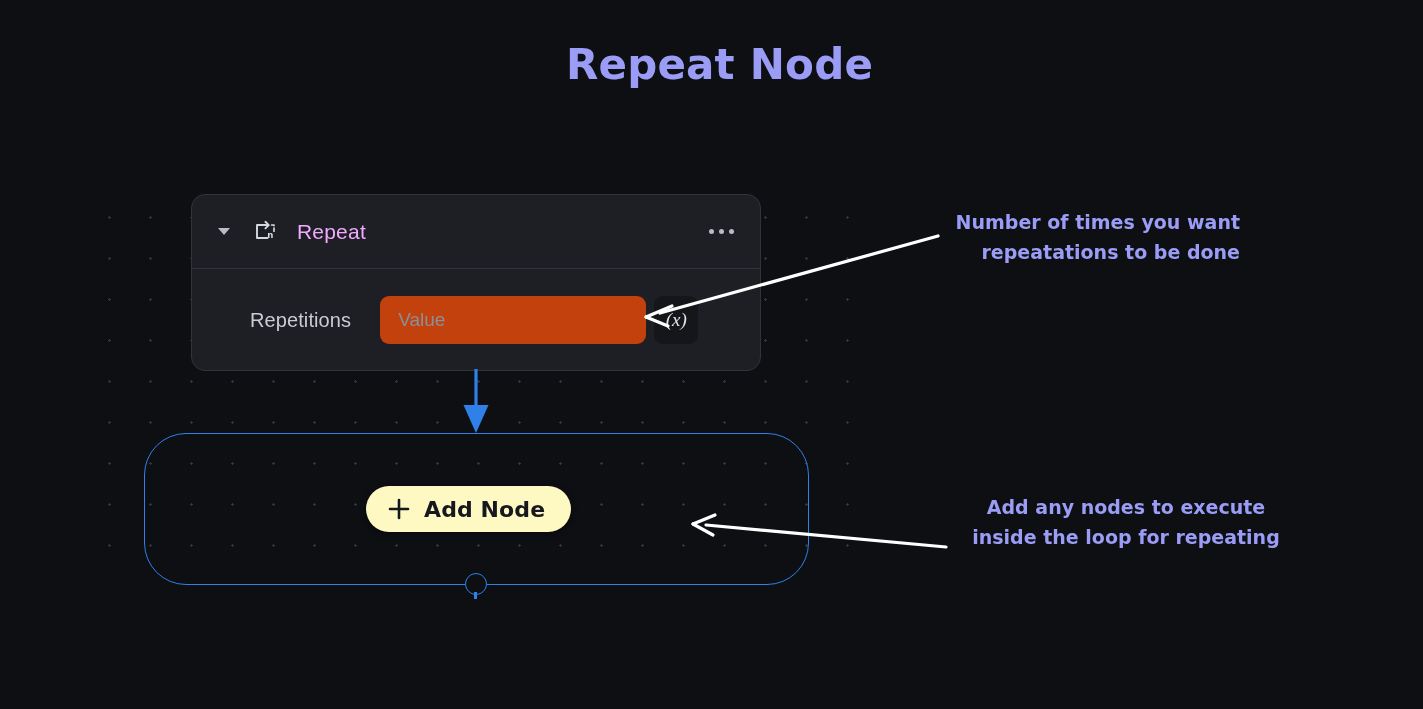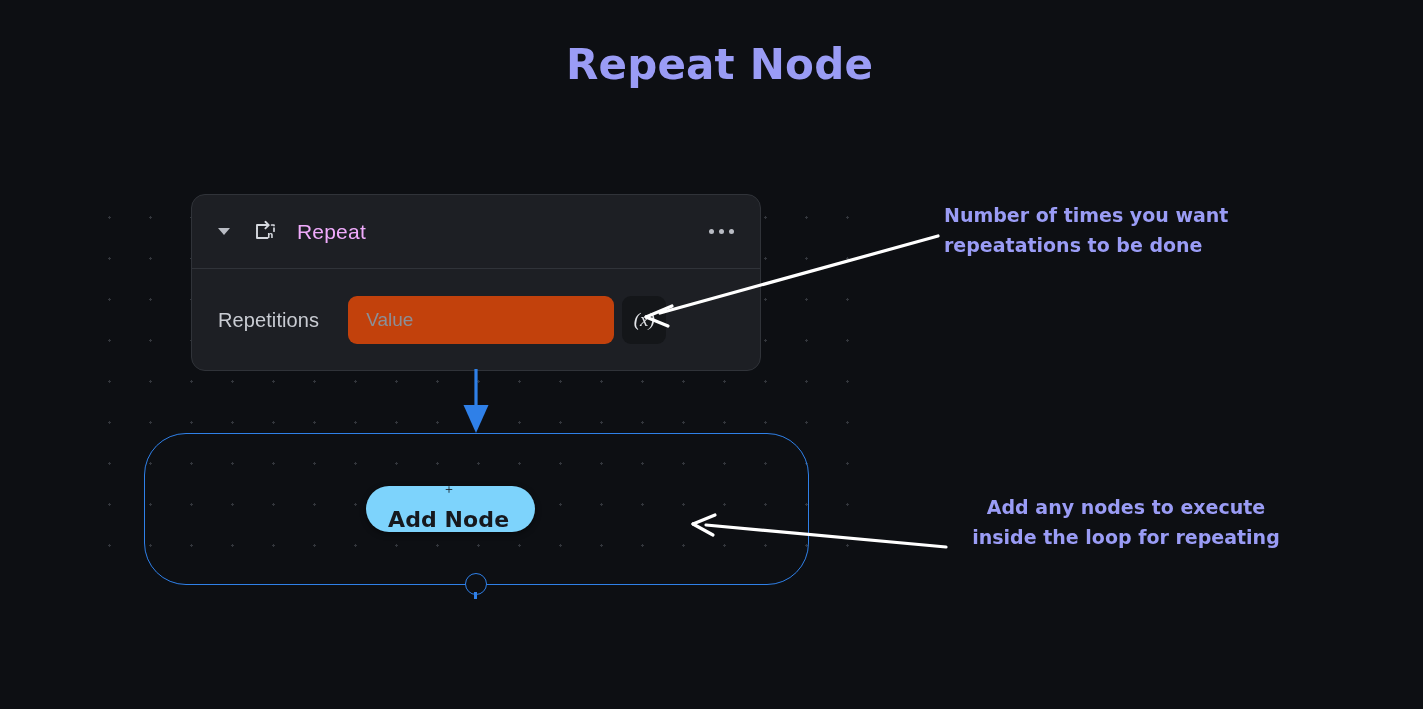--- a/index.html
+++ b/index.html
@@ -104,20 +104,21 @@
     display: flex;
     align-items: center;
     padding: 0 22px 0 26px;
     box-sizing: border-box;
   }
   .field-label {
     font-size: 20px;
     color: #c9ccd3;
     letter-spacing: 0.1px;
     flex: none;
+    margin-left: 32px;
   }
   .value-input {
     margin-left: 29px;
     width: 266px;
     height: 48px;
     background: #c2410c;
     border: none;
     border-radius: 9px;
     color: #e3e5e9;
     font-size: 19px;
@@ -181,47 +182,46 @@
   
   .add-node-btn {
     position: absolute;
     left: 366px;
     top: 486px;
     height: 46px;
     display: flex;
     align-items: center;
     gap: 14px;
     padding: 0 26px 0 22px;
-    background: #7dd3fc;
+    background: #fef9c3;
     border: none;
     border-radius: 23px;
     cursor: pointer;
     box-shadow: 0 2px 6px rgba(0,0,0,0.45);
-    flex-direction: column;
   }
   .plus-icon { display: block; }
   .add-node-label {
     font-size: 22px;
     font-weight: bold;
     color: #16181d;
     letter-spacing: 0.1px;
     font-family: "DejaVu Sans", sans-serif;
   }
 
   
   .annotation {
     position: absolute;
     color: #9a9cf5;
     font-size: 19px;
     font-weight: bold;
     line-height: 30px;
     font-family: "DejaVu Sans", sans-serif;
     white-space: pre-line;
   }
-  .annotation-1 { left: 944px; top: 200px; text-align: left; width: 296px; }
+  .annotation-1 { left: 944px; top: 207px; text-align: right; width: 296px; }
   .annotation-2 { left: 966px; top: 492px; text-align: center; width: 320px; }
 
   .leader-lines {
     position: absolute;
     left: 0; top: 0;
     width: 1423px; height: 709px;
     pointer-events: none;
   }
 </style>
 </head>

